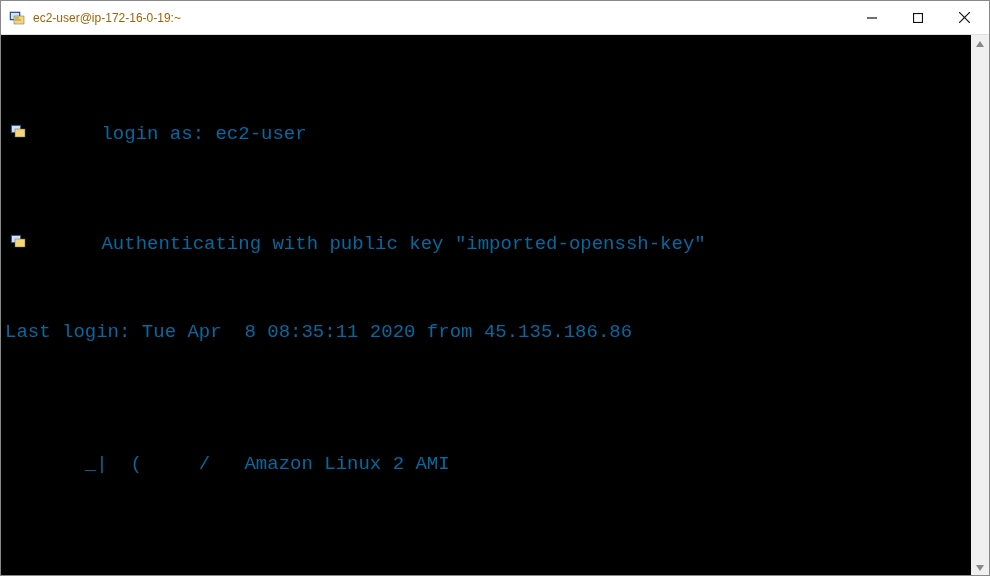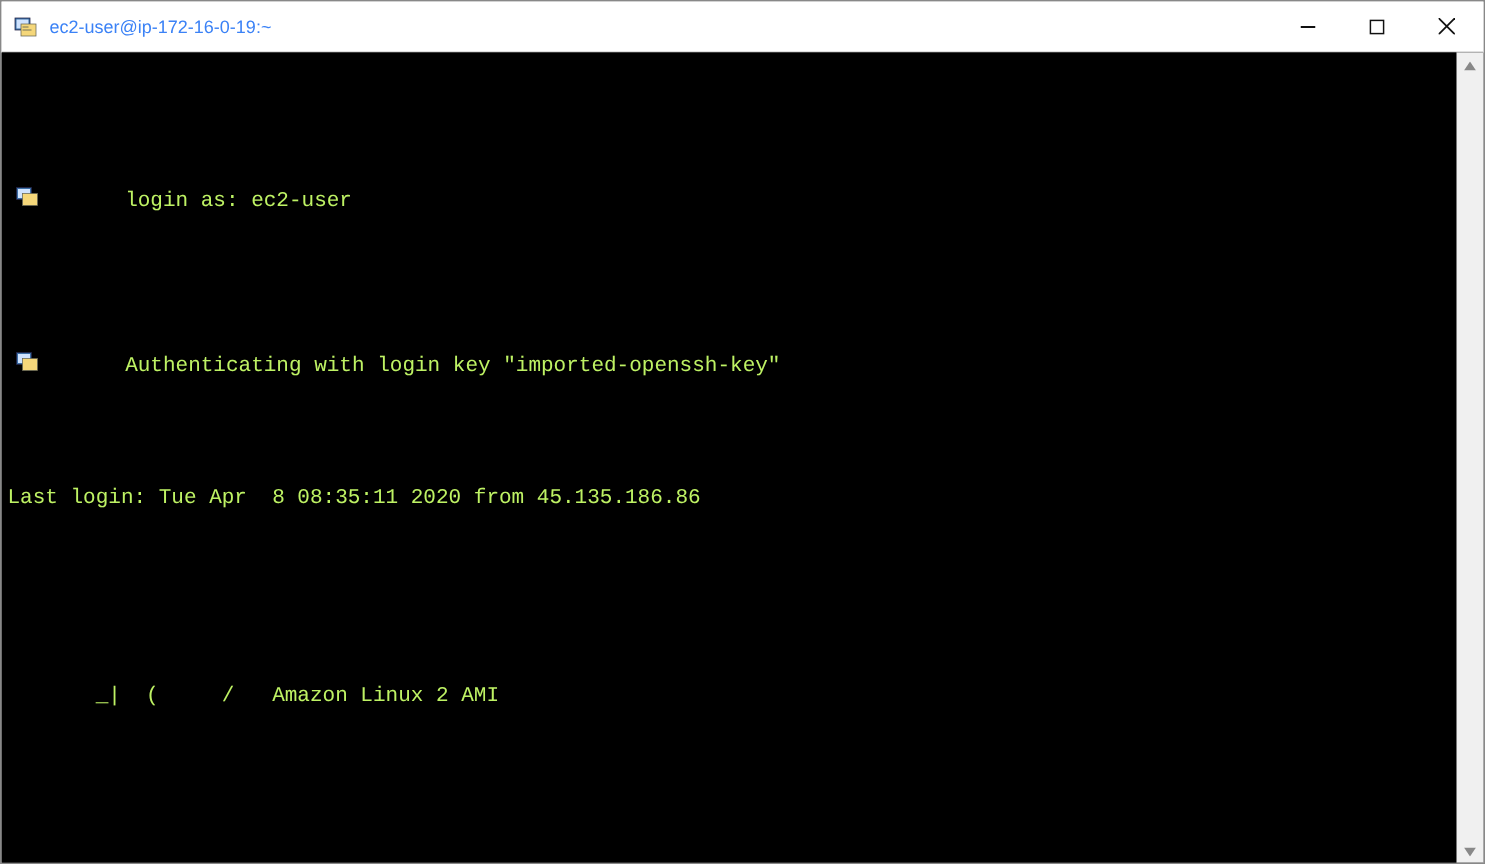--- a/index.html
+++ b/index.html
@@ -20,21 +20,21 @@
       border-bottom: 1px solid #e0e0e0;
     }
     .titlebar-icon {
       width: 16px; height: 16px; margin-right: 8px;
       display: inline-flex; align-items: center; justify-content: center;
     }
     .titlebar-title {
       flex: 1;
       font-family: "Segoe UI", Arial, sans-serif;
       font-size: 12px;
-      color: #3b82f6;
+      color: #a16207;
     }
     .win-controls {
       display: flex;
       height: 100%;
     }
     .win-btn {
       width: 46px;
       display: flex;
       align-items: center;
       justify-content: center;
@@ -46,22 +46,22 @@
     .win-btn svg { display: block; }
     .terminal-outer {
       width: 100%;
       height: calc(576px - 34px);
       display: flex;
       background: #000;
     }
     .terminal {
       flex: 1;
       background: #000;
-      color: #bef264;
-      font-size: 14px;
+      color: #0369a1;
+      font-size: 19px;
       line-height: 22px;
       padding: 0 0 0 4px;
       white-space: pre;
       font-family: "Consolas", "Courier New", monospace;
       position: relative;
     }
     .scrollbar {
       width: 18px;
       background: #f0f0f0;
       position: relative;
@@ -131,21 +131,21 @@
         </svg>
       </span><span>login as: ec2-user</span>
     </div>
     <div class="line indented">
       <span class="prompt-icon">
         <svg width="16" height="16" viewBox="0 0 16 16">
           <rect x="1" y="2" width="10" height="8" fill="#3a6ea5" stroke="#224" stroke-width="0.5"></rect>
           <rect x="2" y="3" width="8" height="6" fill="#cfe3ff"></rect>
           <rect x="5" y="6" width="10" height="8" fill="#f5d77a" stroke="#665" stroke-width="0.5"></rect>
         </svg>
-      </span><span>Authenticating with login key "imported-openssh-key"</span>
+      </span><span>Authenticating with public key "imported-openssh-key"</span>
     </div>
     <div class="line">Last login: Tue Apr  8 08:35:11 2020 from 45.135.186.86</div>
     <div class="line">&nbsp;</div>
     <div class="line">       _|  (     /   Amazon Linux 2 AMI</div>
     
     
     
 
     
 

